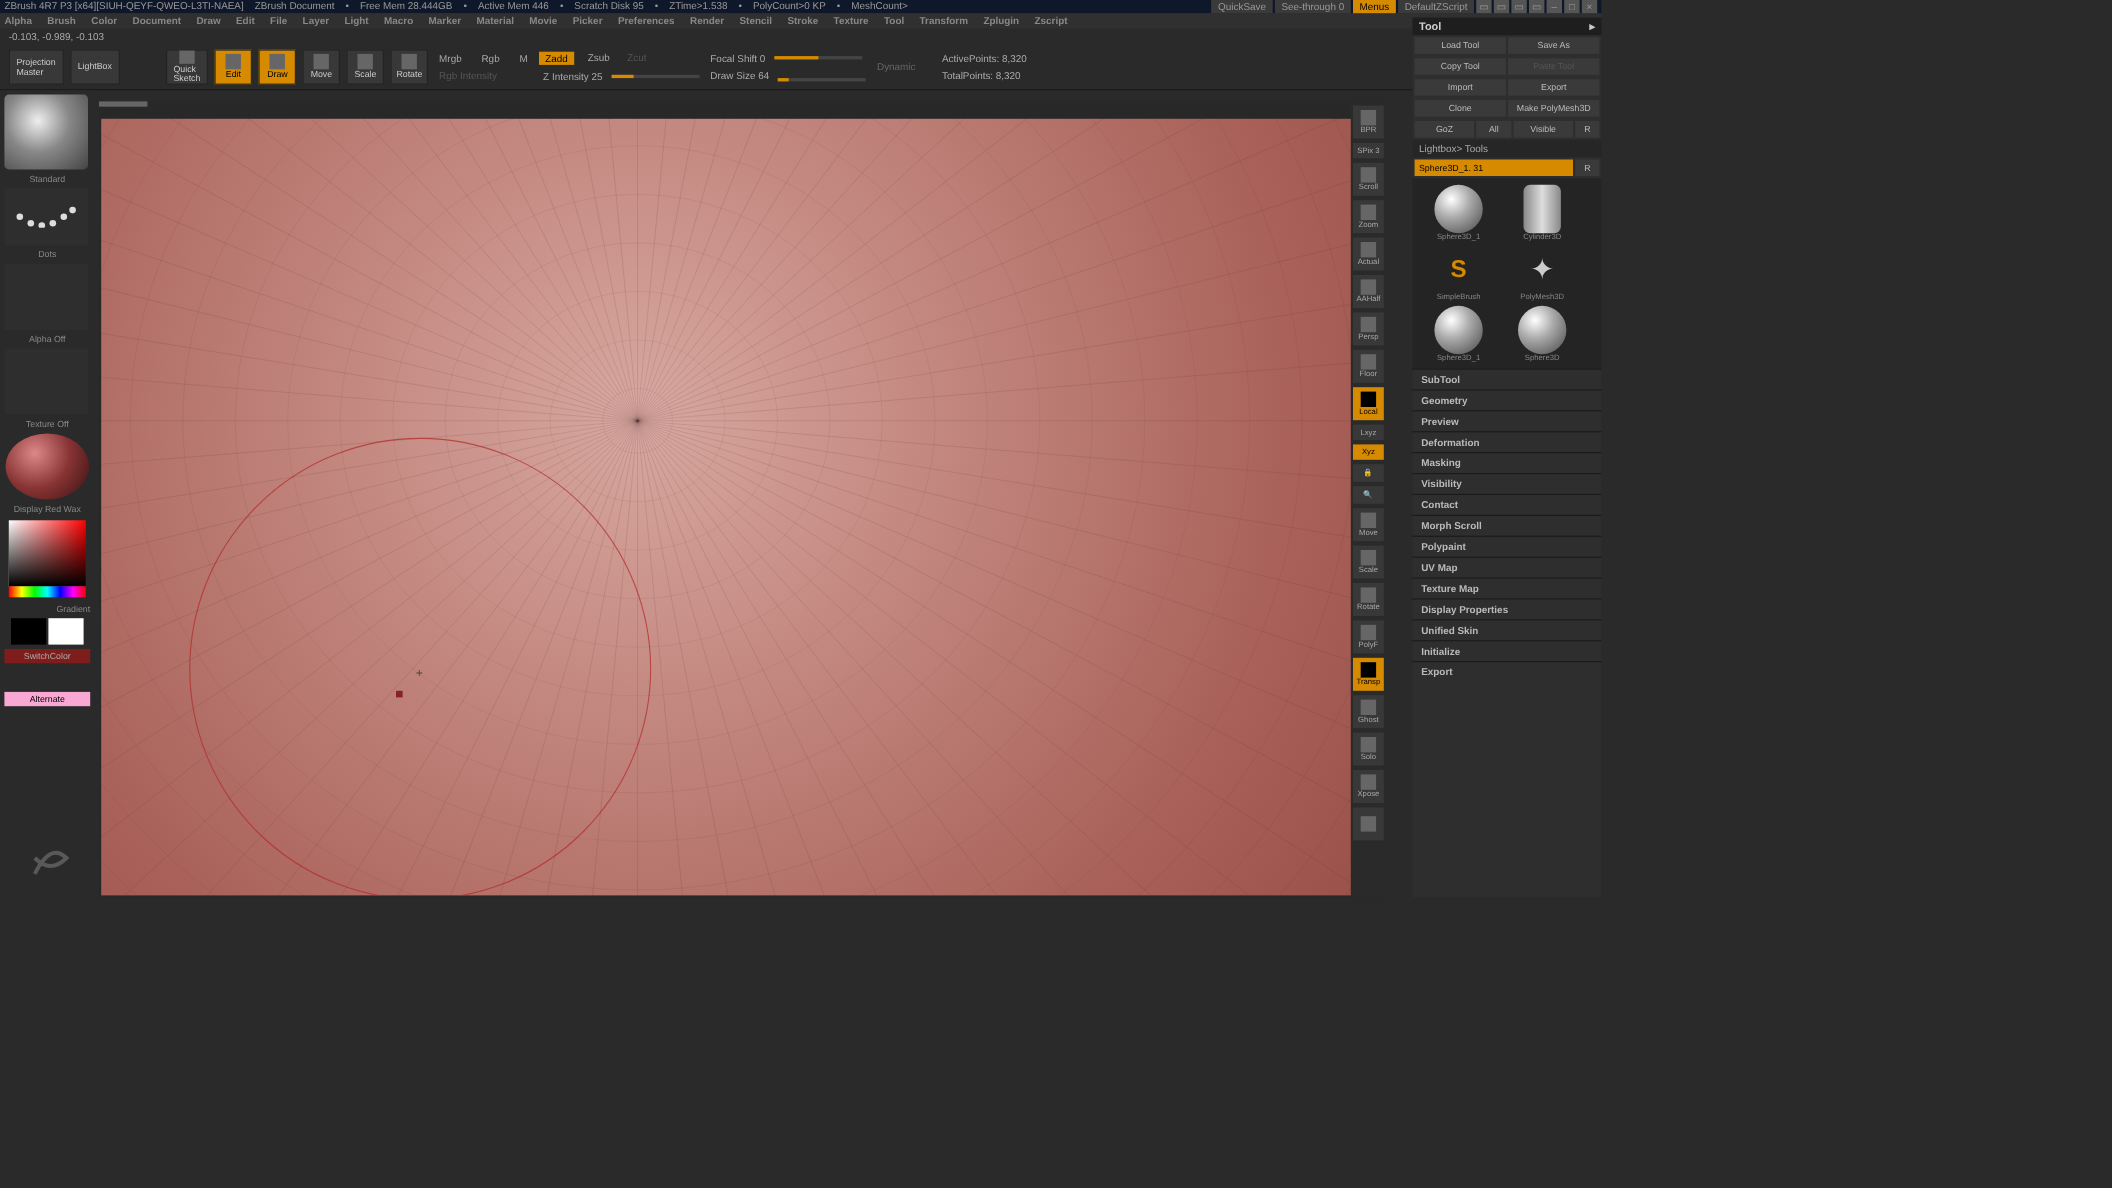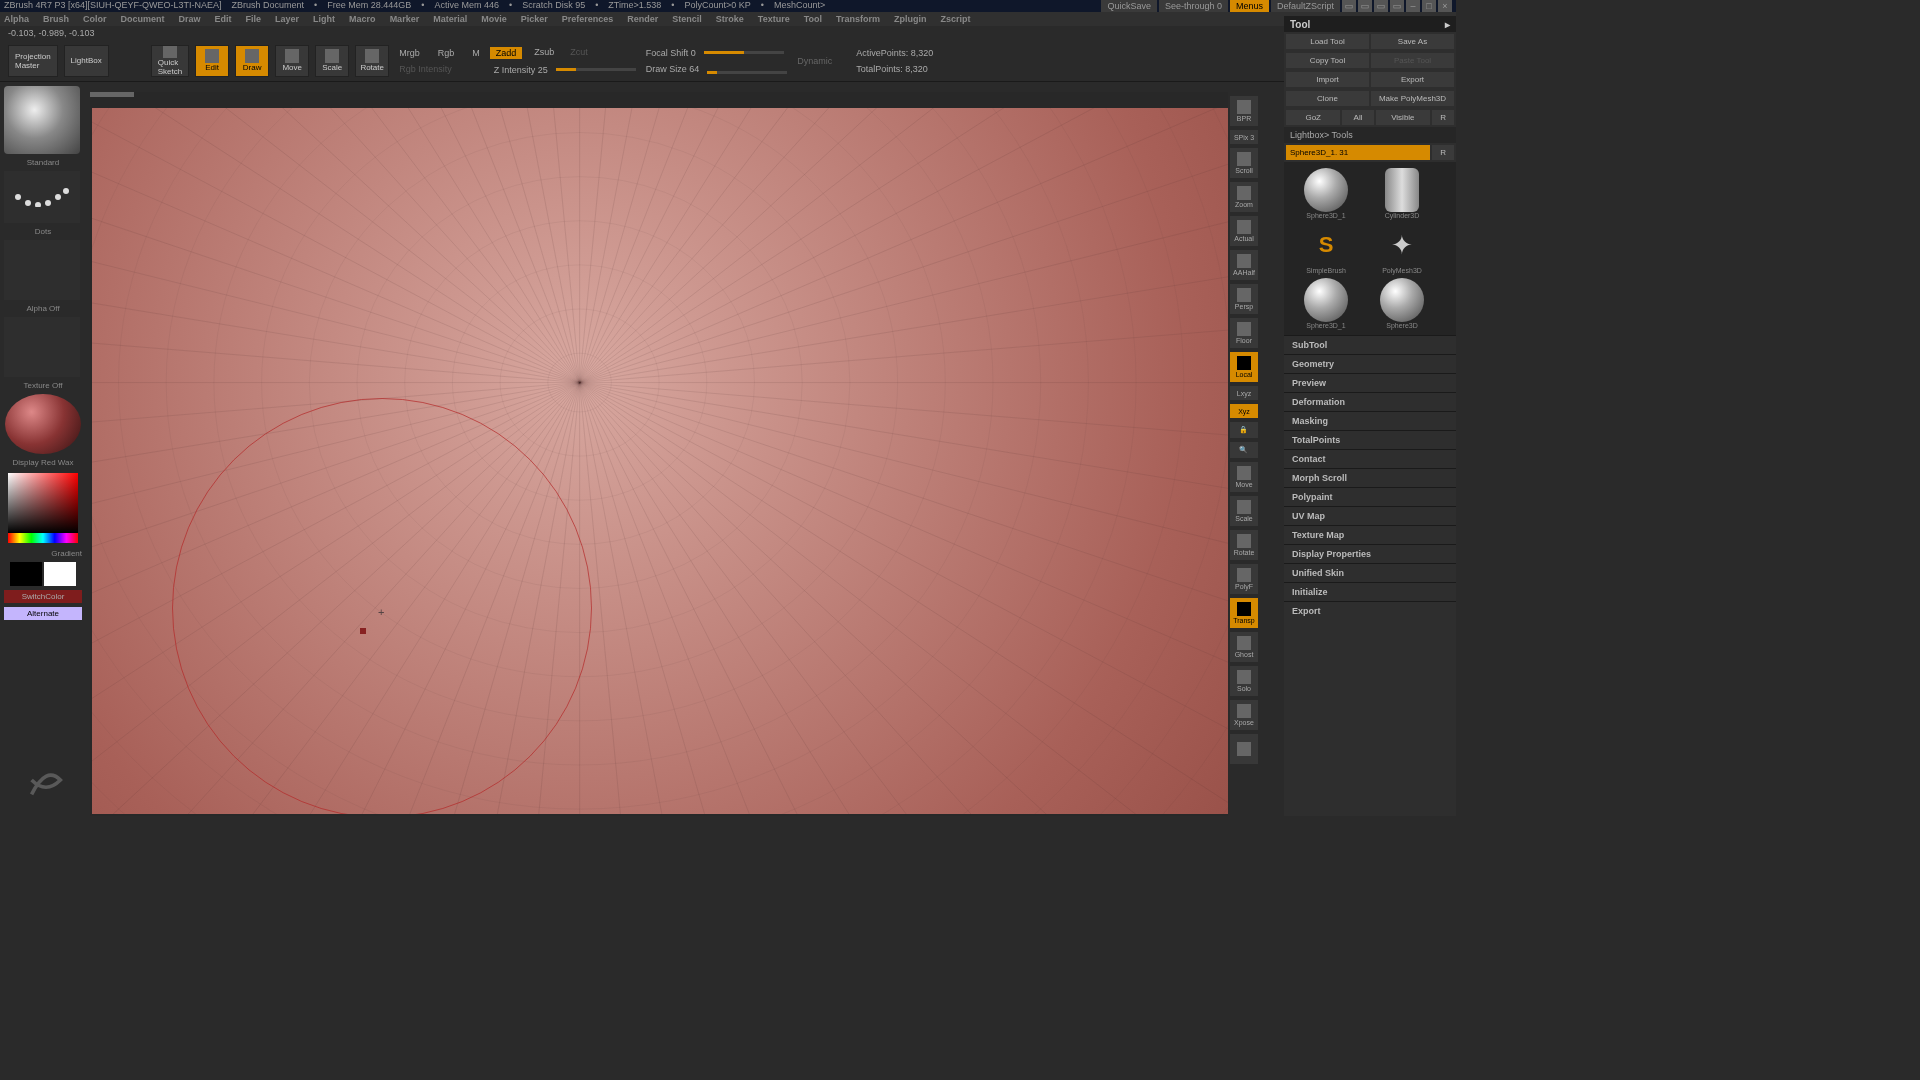--- a/index.html
+++ b/index.html
@@ -37,21 +37,21 @@
 .stroke-preview { width: 76px; height: 52px; background: #2e2e2e; display: flex; align-items: center; justify-content: center; }
 .alpha-preview { width: 76px; height: 60px; background: #2e2e2e; }
 .tex-preview { width: 76px; height: 60px; background: #2e2e2e; }
 .mat-preview { width: 76px; height: 60px; background: radial-gradient(circle at 35% 30%, #d88, #833 50%, #311); border-radius: 50%; margin: 0 auto; }
 .color-picker { width: 70px; height: 70px; margin: 2px auto; position: relative; }
 .hue-strip { position: absolute; left: 0; right: 0; bottom: 0; height: 10px; background: linear-gradient(to right, #f00, #ff0, #0f0, #0ff, #00f, #f0f, #f00); }
 .sv-box { position: absolute; left: 0; right: 0; top: 0; bottom: 10px; background: linear-gradient(to top, #000, transparent), linear-gradient(to right, #fff, #f00); }
 .gradient-row { display: flex; gap: 2px; justify-content: center; }
 .gradient-swatch { width: 32px; height: 24px; }
 .btn-row { background: #7f1d1d; padding: 2px 4px; font-size: 8px; text-align: center; }
-.btn-row.active { background: #c4b5fd; color: #000; }
+.btn-row.active { background: #f9a8d4; color: #000; margin-top: 22px; }
 
 
 .canvas { position: absolute; left: 90px; top: 92px; right: 196px; bottom: 0; background: #282828; overflow: hidden; }
 .canvas-bar { position: absolute; left: 0; top: 0; width: 44px; height: 5px; background: #666; }
 .viewport { position: absolute; left: 2px; top: 16px; right: 2px; bottom: 2px; background: radial-gradient(circle at 42% 38%, #d8a8a0 0%, #c89088 25%, #b87870 50%, #a86058 75%, #985048 100%); overflow: hidden; }
 .wireframe { position: absolute; inset: 0; }
 .brush-circle { position: absolute; width: 420px; height: 420px; border: 1px solid rgba(180,40,40,0.7); border-radius: 50%; left: 80px; top: 290px; }
 .brush-center { position: absolute; width: 6px; height: 6px; background: #822; left: 268px; top: 520px; }
 .brush-cross { position: absolute; left: 286px; top: 498px; color: #544; font-size: 11px; }
 
@@ -486,21 +486,21 @@
         <div class="tool-sphere"></div>
         <span>Sphere3D</span>
       </div>
   </div>
   <div id="subsections">
       <div class="rp-subsection">SubTool</div>
       <div class="rp-subsection">Geometry</div>
       <div class="rp-subsection">Preview</div>
       <div class="rp-subsection">Deformation</div>
       <div class="rp-subsection">Masking</div>
-      <div class="rp-subsection">TotalPoints</div>
+      <div class="rp-subsection">Visibility</div>
       <div class="rp-subsection">Contact</div>
       <div class="rp-subsection">Morph Scroll</div>
       <div class="rp-subsection">Polypaint</div>
       <div class="rp-subsection">UV Map</div>
       <div class="rp-subsection">Texture Map</div>
       <div class="rp-subsection">Display Properties</div>
       <div class="rp-subsection">Unified Skin</div>
       <div class="rp-subsection">Initialize</div>
       <div class="rp-subsection">Export</div>
     </div>

